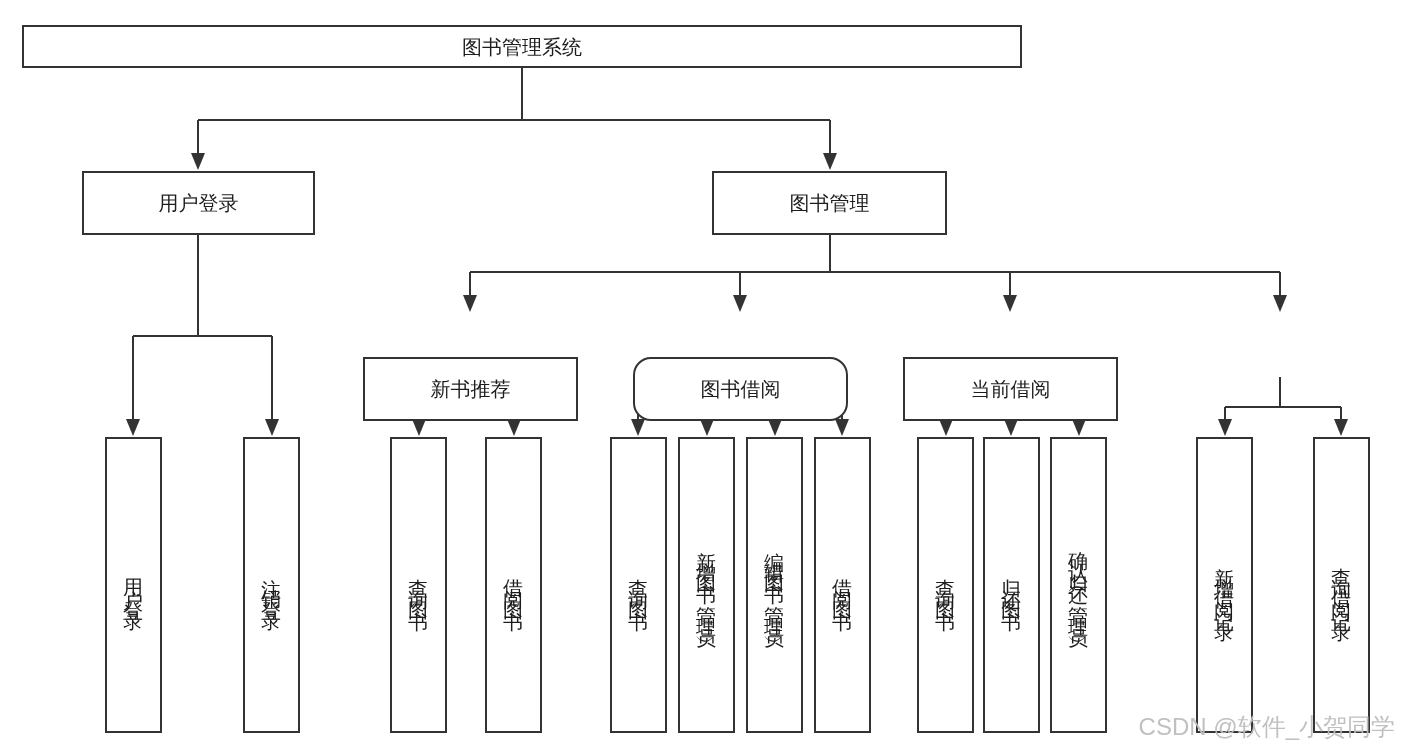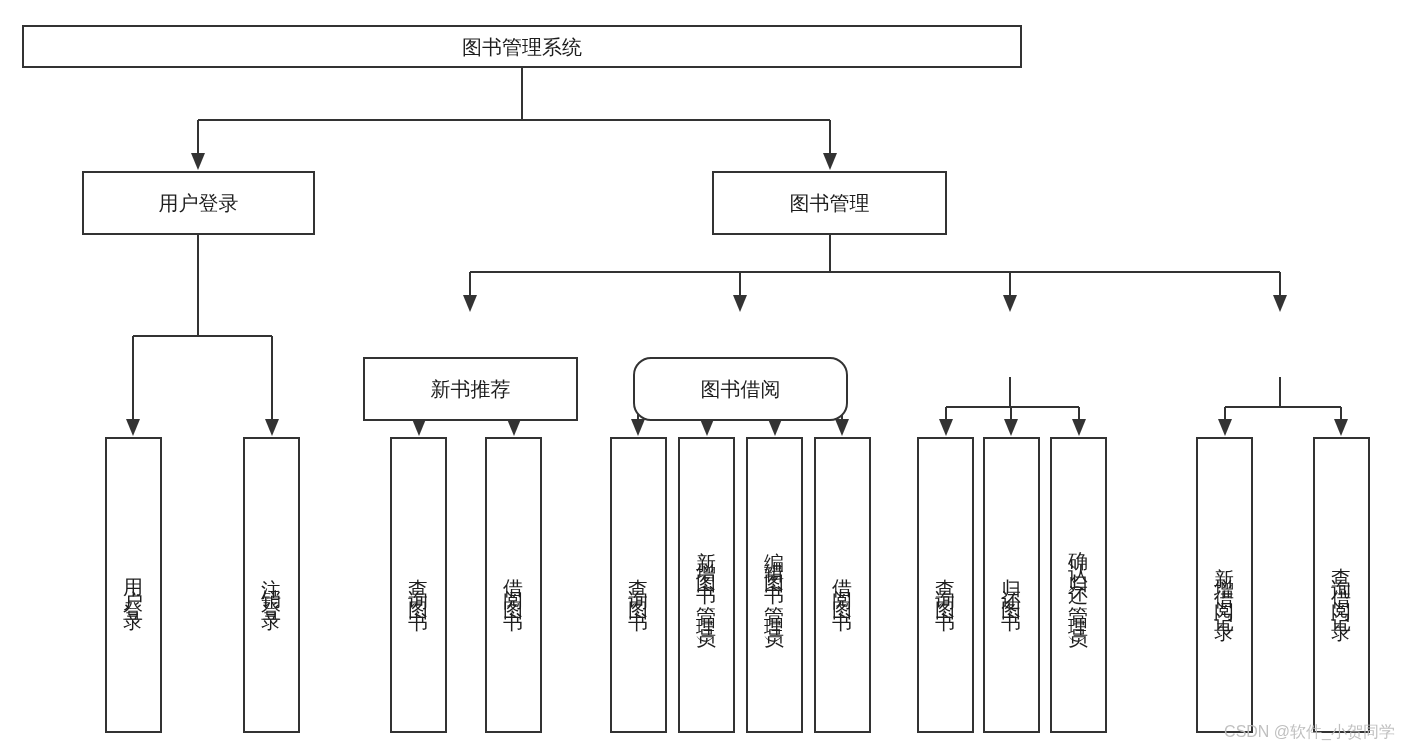--- a/index.html
+++ b/index.html
@@ -68,21 +68,21 @@
   .leaf-7  { left: 814px; }
   .leaf-8  { left: 917px; }
   .leaf-9  { left: 983px; }
   .leaf-10 { left: 1050px; }
   .leaf-11 { left: 1196px; }
   .leaf-12 { left: 1313px; }
   .watermark {
     position: absolute;
     right: 10px;
     bottom: 4px;
-    font-size: 16px;
+    font-size: 24px;
     color: #bdbdbd;
     opacity: 0.95;
     z-index: 5;
     white-space: nowrap;
   }
 </style>
 </head>
 <body>
 
 <div class="canvas">
@@ -140,20 +140,23 @@
   <div class="node l1-node n-book-management">
     <span class="lbl">图书管理</span>
   </div>
 
   <div class="node l2-node n-new-book">
     <span class="lbl">新书推荐</span>
   </div>
   <div class="node l2-node n-borrowing">
     <span class="lbl">图书借阅</span>
   </div>
+  <div class="node l2-node n-current">
+    <span class="lbl">当前借阅</span>
+  </div>
 
   <div class="node leaf leaf-0">
     <span class="lbl">用户登录</span>
   </div>
   <div class="node leaf leaf-1">
     <span class="lbl">注销登录</span>
   </div>
   <div class="node leaf leaf-2">
     <span class="lbl">查询图书</span>
   </div>

